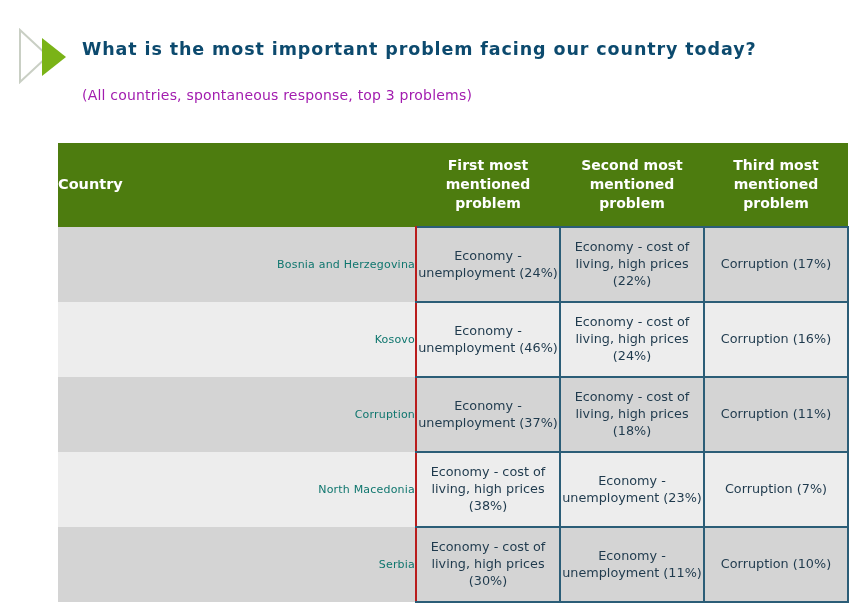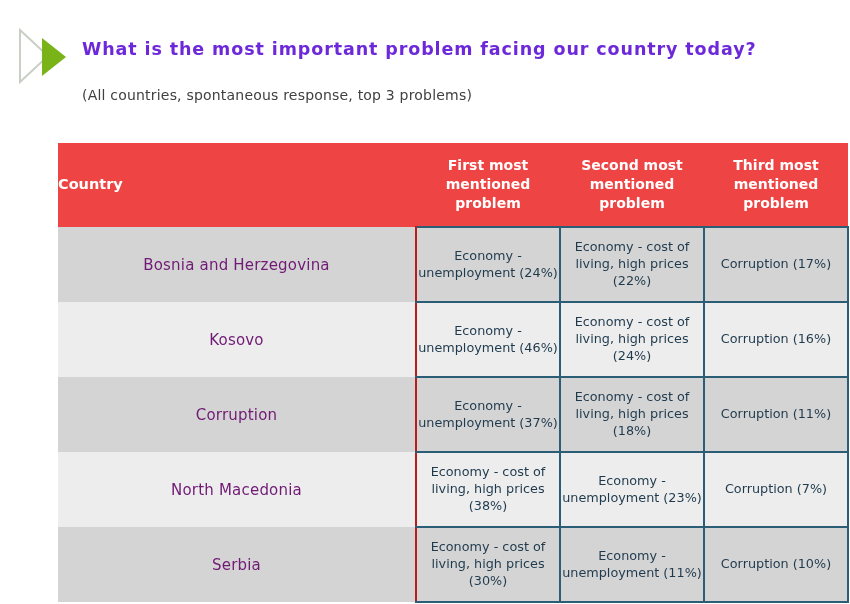--- a/index.html
+++ b/index.html
@@ -31,49 +31,49 @@
 
   .header {
     position: absolute;
     left: 82px;
     top: 38px;
     width: 740px;
   }
   .title {
     font-size: 17.5px;
     font-weight: bold;
-    color: #6d28d9;
+    color: #0c4a6e;
     letter-spacing: 0.9px;
     margin: 0;
     line-height: 1.3;
   }
   .subtitle {
     font-size: 14px;
-    color: #404040;
+    color: #a21caf;
     margin: 26px 0 4px 0;
     letter-spacing: 0.2px;
   }
 
   .table-wrap {
     position: absolute;
     left: 58px;
     top: 143px;
     width: 790px;
   }
   table.problems {
     border-collapse: collapse;
     width: 790px;
     table-layout: fixed;
   }
   table.problems th, table.problems td {
     padding: 0;
     vertical-align: middle;
   }
   thead th {
-    background: #ef4444;
+    background: #4d7c0f;
     color: #ffffff;
     height: 83px;
     font-size: 14px;
     font-weight: bold;
     line-height: 1.35;
   }
   th.country-head {
     text-align: left;
     padding-left: 12px;
     font-weight: bold;
@@ -84,24 +84,24 @@
     text-align: center;
     width: 144px;
   }
   th.prob-head.w-mid { width: 144px; }
 
   tbody tr { height: 75px; }
   tbody tr.dark td { background: #d4d4d4; }
   tbody tr.light td { background: #ededed; }
 
   td.country {
-    text-align: center;
+    text-align: right;
     padding-left: 12px;
-    font-size: 15px;
-    color: #701a75;
+    font-size: 11px;
+    color: #0f766e;
     letter-spacing: 0.2px;
   }
   td.cell {
     text-align: center;
     font-size: 12.8px;
     color: #1f3a4d;
     line-height: 1.32;
     padding: 4px 6px;
     border-left: 2px solid #b91c1c;
     border-right: 2px solid #2b5d77;

